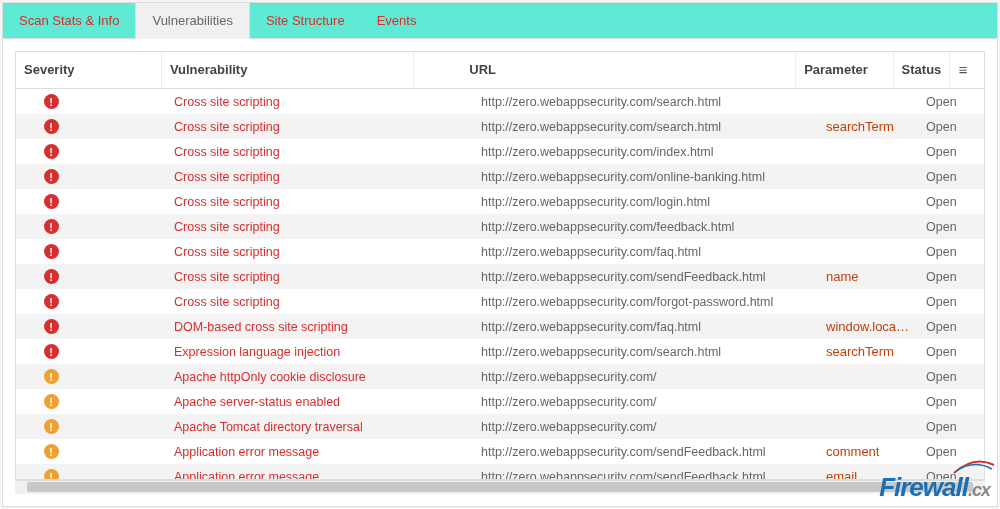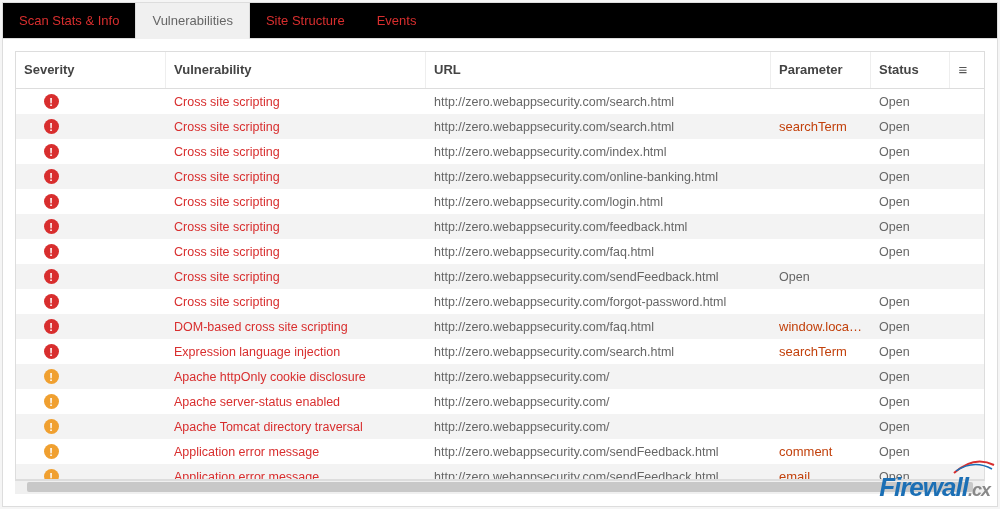--- a/index.html
+++ b/index.html
@@ -19,21 +19,21 @@
 .container {
   background: #fff;
   border: 1px solid #ddd;
   margin: 2px;
   height: 505px;
   display: flex;
   flex-direction: column;
 }
 .tabs {
   display: flex;
-  background: #000000;
+  background: #5eead4;
   border-bottom: 1px solid #ddd;
 }
 .tab {
   padding: 10px 16px;
   color: #d82e2e;
   cursor: pointer;
   font-size: 13px;
   border-right: 0;
 }
 .tab.active {
@@ -69,21 +69,21 @@
   padding-right: 8px;
 }
 .th {
   padding: 10px 8px;
   font-size: 13px;
   border-right: 1px solid #eee;
 }
 .th:last-child { border-right: none; }
 .col-sev { width: 150px; }
 .col-vuln { width: 260px; }
-.col-url { width: 345px; }
+.col-url { width: 345px; margin-left: 47px; }
 .col-param { width: 100px; }
 .col-status { flex: 1; }
 .col-menu { width: 26px; text-align: center; }
 .table-body {
   flex: 1;
   overflow-y: scroll;
 }
 .row {
   display: flex;
   align-items: center;
@@ -246,20 +246,21 @@
             <div class="td col-url">http://zero.webappsecurity.com/faq.html</div>
             <div class="td col-param"></div>
             <div class="td col-status">Open</div>
           </div>
           <div class="row">
             <div class="td col-sev">
               <span class="sev-icon sev-high">!</span>
             </div>
             <div class="td col-vuln">Cross site scripting</div>
             <div class="td col-url">http://zero.webappsecurity.com/sendFeedback.html</div>
+            <div class="td col-param">name</div>
             <div class="td col-status">Open</div>
           </div>
           <div class="row">
             <div class="td col-sev">
               <span class="sev-icon sev-high">!</span>
             </div>
             <div class="td col-vuln">Cross site scripting</div>
             <div class="td col-url">http://zero.webappsecurity.com/forgot-password.html</div>
             <div class="td col-param"></div>
             <div class="td col-status">Open</div>

